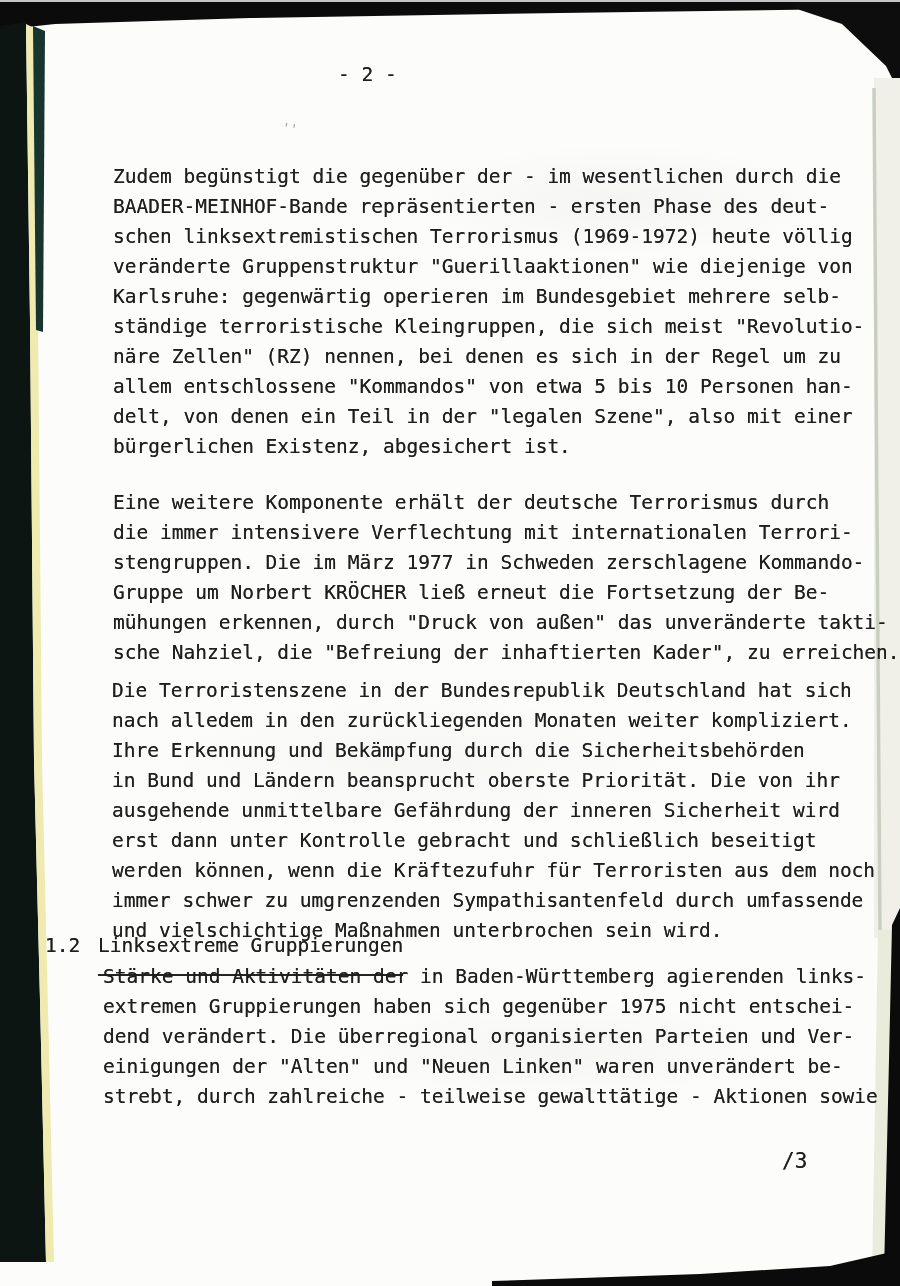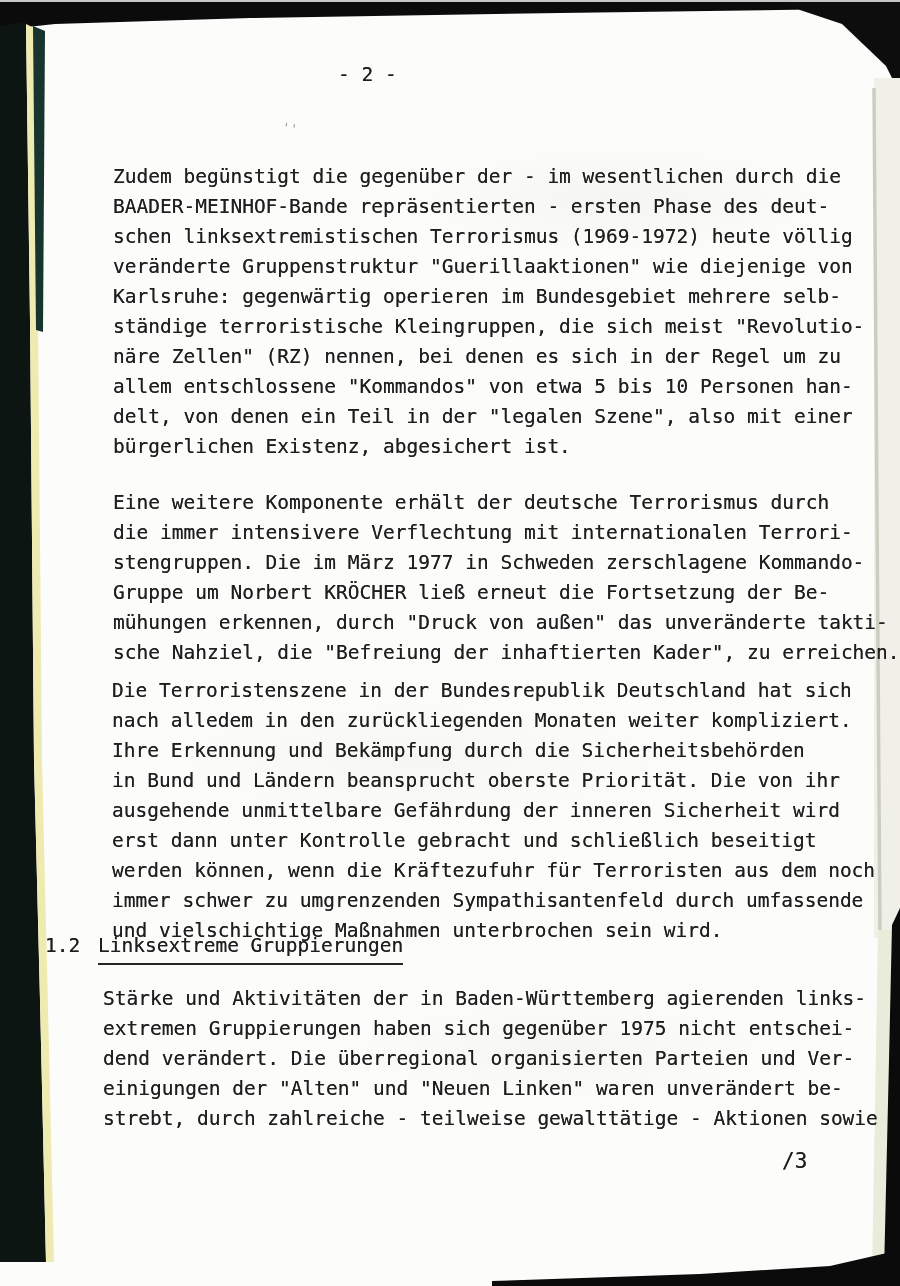--- a/index.html
+++ b/index.html
@@ -15,23 +15,23 @@
     font-size:19.5px;line-height:30px;color:#1e1e1e;
     text-shadow:0 0 .5px rgba(25,25,25,.75);
     white-space:pre;letter-spacing:0;
   }
   .page-number{left:338px;top:60px;}
   .stray-mark{left:282px;top:114px;font-size:13px;color:#9c9c9c;text-shadow:none;transform:rotate(8deg);}
   .para{width:780px;}
   .para-1{left:113px;top:162px;}
   .para-2{left:113px;top:488px;}
   .para-3{left:112px;top:656px;margin-top:20px;}
-  .para-4{left:103px;top:984px;}
+  .para-4{left:103px;top:962px;}
   .section-number{left:45px;top:931px;text-align:center;}
-  .section-title{left:98px;top:931px;padding-bottom:2px;border-bottom:2.5px solid #242424;text-align:right;}
+  .section-title{left:98px;top:931px;padding-bottom:13px;border-bottom:2.5px solid #242424;text-align:right;}
   .continuation{left:782px;top:1146px;font-size:21px;}
   .mottle{
     position:absolute;inset:0;z-index:1;pointer-events:none;
     background:
       radial-gradient(ellipse 300px 80px at 620px 200px, rgba(180,180,170,.10), transparent 70%),
       radial-gradient(ellipse 380px 90px at 420px 760px, rgba(180,180,170,.08), transparent 70%),
       radial-gradient(ellipse 320px 70px at 560px 1050px, rgba(180,180,170,.09), transparent 70%);
   }
 </style>
 </head>

